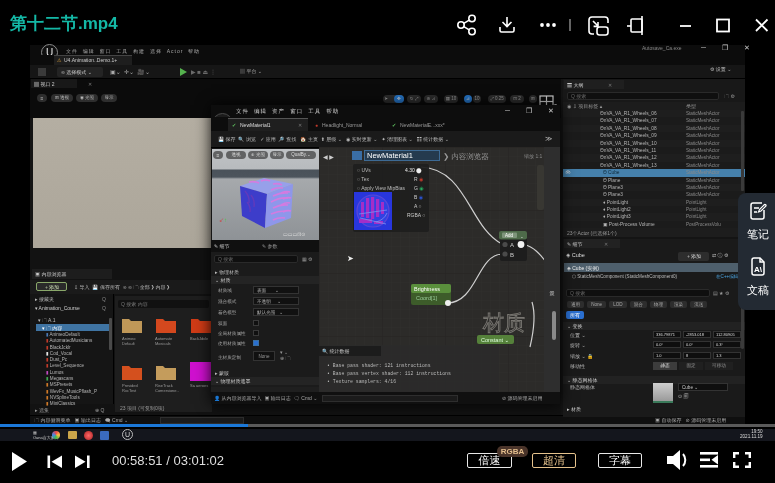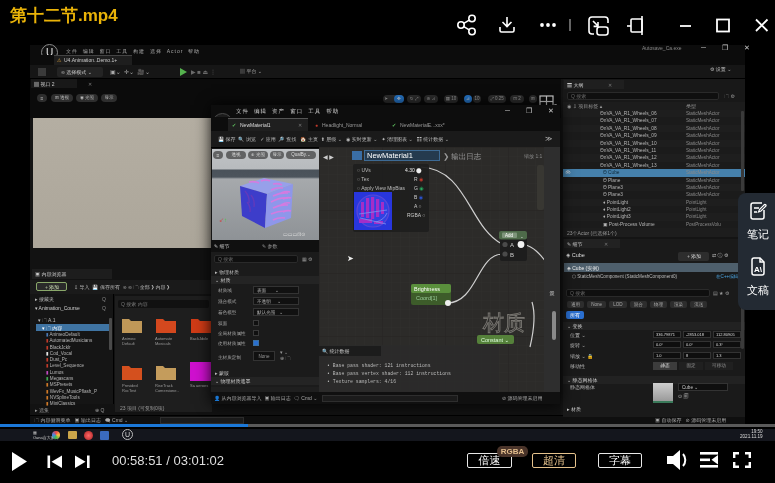--- a/index.html
+++ b/index.html
@@ -4,21 +4,21 @@
 <style>
   * { margin:0; padding:0; box-sizing:border-box; }
   html,body { width:775px; height:483px; background:#000; overflow:hidden; }
   body { font-family:"Liberation Sans", sans-serif; position:relative; }
   .abs { position:absolute; }
   .t { color:#b8b8b8; white-space:nowrap; }
 </style>
 </head>
 <body>
 
-<div class="abs" style="left:10px;top:4px;font-size:17px;font-weight:bold;color:#eab308;">第十二节.mp4</div>
+<div class="abs" style="left:10px;top:12px;font-size:17px;font-weight:bold;color:#14b8a6;">第十二节.mp4</div>
 
 <svg class="abs" style="left:450px;top:10px;" width="325" height="28" viewBox="0 0 325 28">
   <g stroke="#fff" stroke-width="1.6" fill="none">
 
     <circle cx="11" cy="15" r="3.2"></circle>
       <circle cx="22" cy="8.5" r="3.2"></circle>
       <circle cx="22" cy="21.5" r="3.2"></circle>
     <line x1="13.8" y1="13.4" x2="19.2" y2="10.1"></line>
       <line x1="13.8" y1="16.6" x2="19.2" y2="19.9"></line>
 
@@ -411,21 +411,21 @@
 
     <rect x="158" y="188" width="37" height="9" rx="2" fill="#55813a"></rect>
     <text x="162" y="195" font-size="5.5" fill="#dfd">Constant ⌄</text>
 
     <text x="164" y="183" font-size="21" fill="none" stroke="#787671" stroke-width="0.9">材质</text>
   </svg>
 
   <div class="abs t" style="left:323px;top:110px;font-size:6px;color:#ccc;">◀ ▶</div>
   <div class="abs" style="left:352px;top:108px;width:10px;height:9px;background:#3a6ea5;"></div>
   <div class="abs" style="left:364px;top:107px;width:76px;height:11px;background:#253a4e;border:1px solid #3d6a94;color:#fff;font-size:7.5px;line-height:10px;padding-left:2px;">NewMaterial1</div>
-  <div class="abs t" style="left:443px;top:109px;font-size:7.5px;color:#999;">❯ 输出日志</div>
+  <div class="abs t" style="left:443px;top:109px;font-size:7.5px;color:#999;">❯ 内容浏览器</div>
   <div class="abs t" style="left:524px;top:110px;font-size:5px;color:#888;">缩放 1:1</div>
 
   <div class="abs" style="left:537px;top:122px;width:7px;height:45px;background:#383732;border-radius:2px;"></div>
 
   <div class="abs" style="left:353px;top:121px;width:76px;height:68px;background:#1e1e1eee;border-radius:2px;"></div>
   <div class="abs t" style="left:357px;top:124px;font-size:5px;color:#bbb;">○ UVs</div>
   <div class="abs t" style="left:357px;top:133px;font-size:5px;color:#bbb;">○ Tex</div>
   <div class="abs t" style="left:357px;top:142px;font-size:5px;color:#bbb;">○ Apply View MipBias</div>
   <div class="abs t" style="left:405px;top:124px;font-size:5px;color:#eee;">4.30 ⬤</div>
   <div class="abs t" style="left:414px;top:133px;font-size:5px;color:#ccc;">R <span style="color:#c0392b;">◉</span></div>

